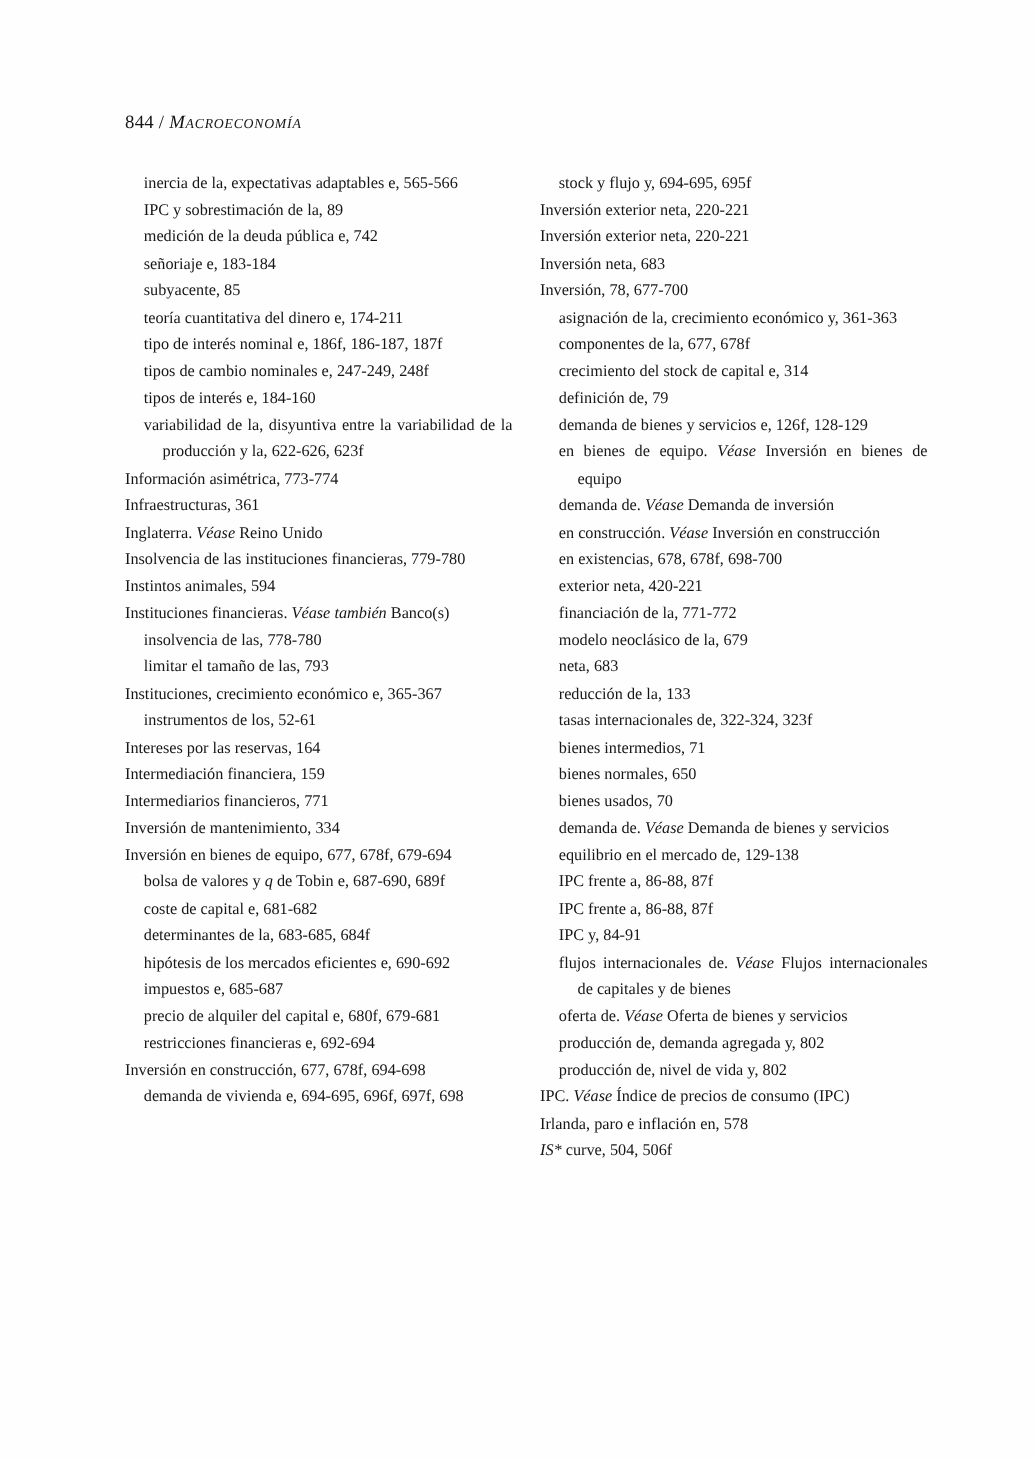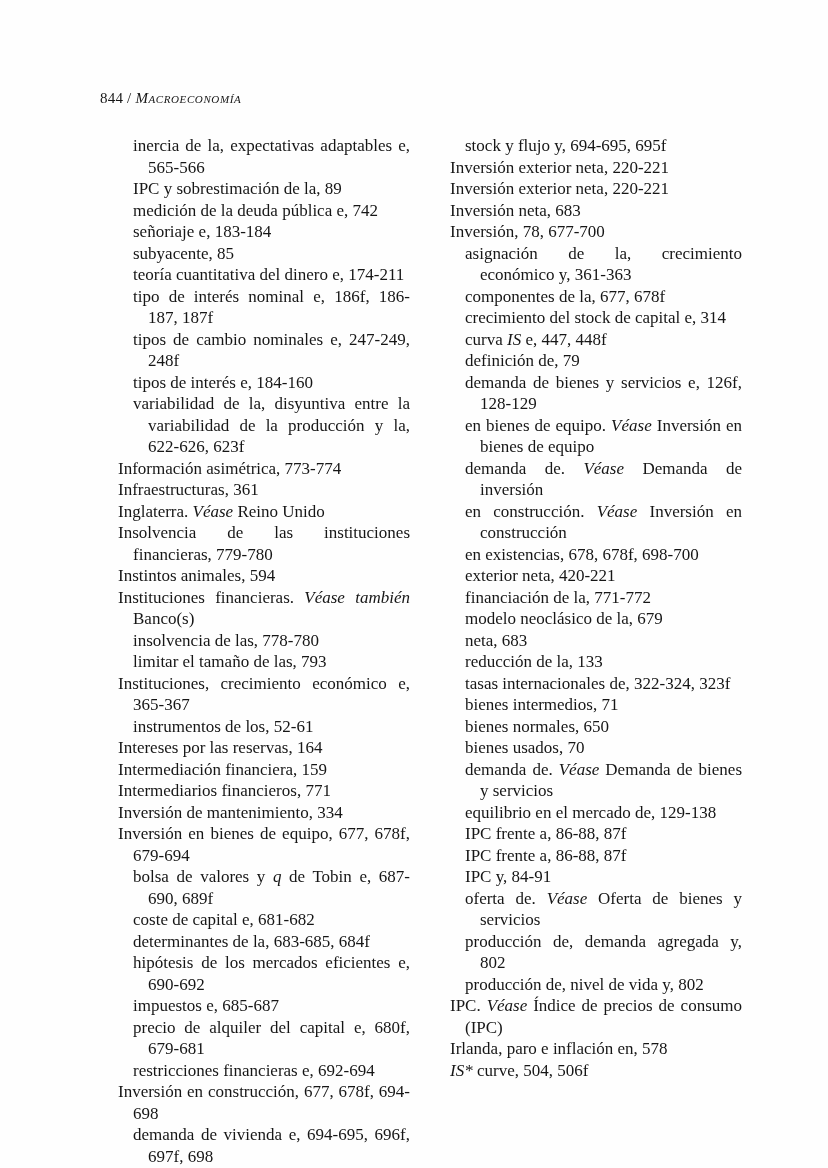--- a/index.html
+++ b/index.html
@@ -28,24 +28,23 @@
     font-variant: small-caps;
     letter-spacing: 0.6px;
     font-style: italic;
   }
   .columns {
     display: flex;
     gap: 22px;
   }
   .col {
     width: 310px;
-    font-size: 17px;
+    font-size: 13px;
     line-height: 21.5px;
     text-align: justify;
-    margin-left: 18px;
   }
   .entry { }
   .entry.level-0 { padding-left: 15px; text-indent: -15px; }
   .entry.level-1 { padding-left: 30px; text-indent: -15px; }
   .entry em { font-style: italic; }
 </style>
 </head>
 <body>
 
 <div class="page">
@@ -90,41 +89,41 @@
       </div>
     <div class="col" id="col-right">
         <div class="entry level-1"><span>stock y flujo y, 694-695, 695f</span></div>
         <div class="entry level-0"><span>Inversión exterior neta, 220-221</span></div>
         <div class="entry level-0"><span>Inversión exterior neta, 220-221</span></div>
         <div class="entry level-0"><span>Inversión neta, 683</span></div>
         <div class="entry level-0"><span>Inversión, 78, 677-700</span></div>
         <div class="entry level-1"><span>asignación de la, crecimiento económico y, 361-363</span></div>
         <div class="entry level-1"><span>componentes de la, 677, 678f</span></div>
         <div class="entry level-1"><span>crecimiento del stock de capital e, 314</span></div>
-        <div class="entry level-1"><span>curva </span><em>IS</em><span> e, 447, 448f</span></div>
         <div class="entry level-1"><span>definición de, 79</span></div>
         <div class="entry level-1"><span>demanda de bienes y servicios e, 126f, 128-129</span></div>
         <div class="entry level-1"><span>en bienes de equipo. </span><em>Véase</em><span> Inversión en bienes de equipo</span></div>
         <div class="entry level-1"><span>demanda de. </span><em>Véase</em><span> Demanda de inversión</span></div>
         <div class="entry level-1"><span>en construcción. </span><em>Véase</em><span> Inversión en construcción</span></div>
         <div class="entry level-1"><span>en existencias, 678, 678f, 698-700</span></div>
         <div class="entry level-1"><span>exterior neta, 420-221</span></div>
         <div class="entry level-1"><span>financiación de la, 771-772</span></div>
         <div class="entry level-1"><span>modelo neoclásico de la, 679</span></div>
         <div class="entry level-1"><span>neta, 683</span></div>
         <div class="entry level-1"><span>reducción de la, 133</span></div>
         <div class="entry level-1"><span>tasas internacionales de, 322-324, 323f</span></div>
         <div class="entry level-1"><span>bienes intermedios, 71</span></div>
         <div class="entry level-1"><span>bienes normales, 650</span></div>
         <div class="entry level-1"><span>bienes usados, 70</span></div>
         <div class="entry level-1"><span>demanda de. </span><em>Véase</em><span> Demanda de bienes y servicios</span></div>
         <div class="entry level-1"><span>equilibrio en el mercado de, 129-138</span></div>
         <div class="entry level-1"><span>IPC frente a, 86-88, 87f</span></div>
         <div class="entry level-1"><span>IPC frente a, 86-88, 87f</span></div>
         <div class="entry level-1"><span>IPC y, 84-91</span></div>
+        <div class="entry level-1"><span>flujos internacionales de. </span><em>Véase</em><span> Flujos internacionales de capitales y de bienes</span></div>
         <div class="entry level-1"><span>oferta de. </span><em>Véase</em><span> Oferta de bienes y servicios</span></div>
         <div class="entry level-1"><span>producción de, demanda agregada y, 802</span></div>
         <div class="entry level-1"><span>producción de, nivel de vida y, 802</span></div>
         <div class="entry level-0"><span>IPC. </span><em>Véase</em><span> Índice de precios de consumo (IPC)</span></div>
         <div class="entry level-0"><span>Irlanda, paro e inflación en, 578</span></div>
         <div class="entry level-0"><em>IS*</em><span> curve, 504, 506f</span></div>
       </div>
   </div>
 </div>
 

